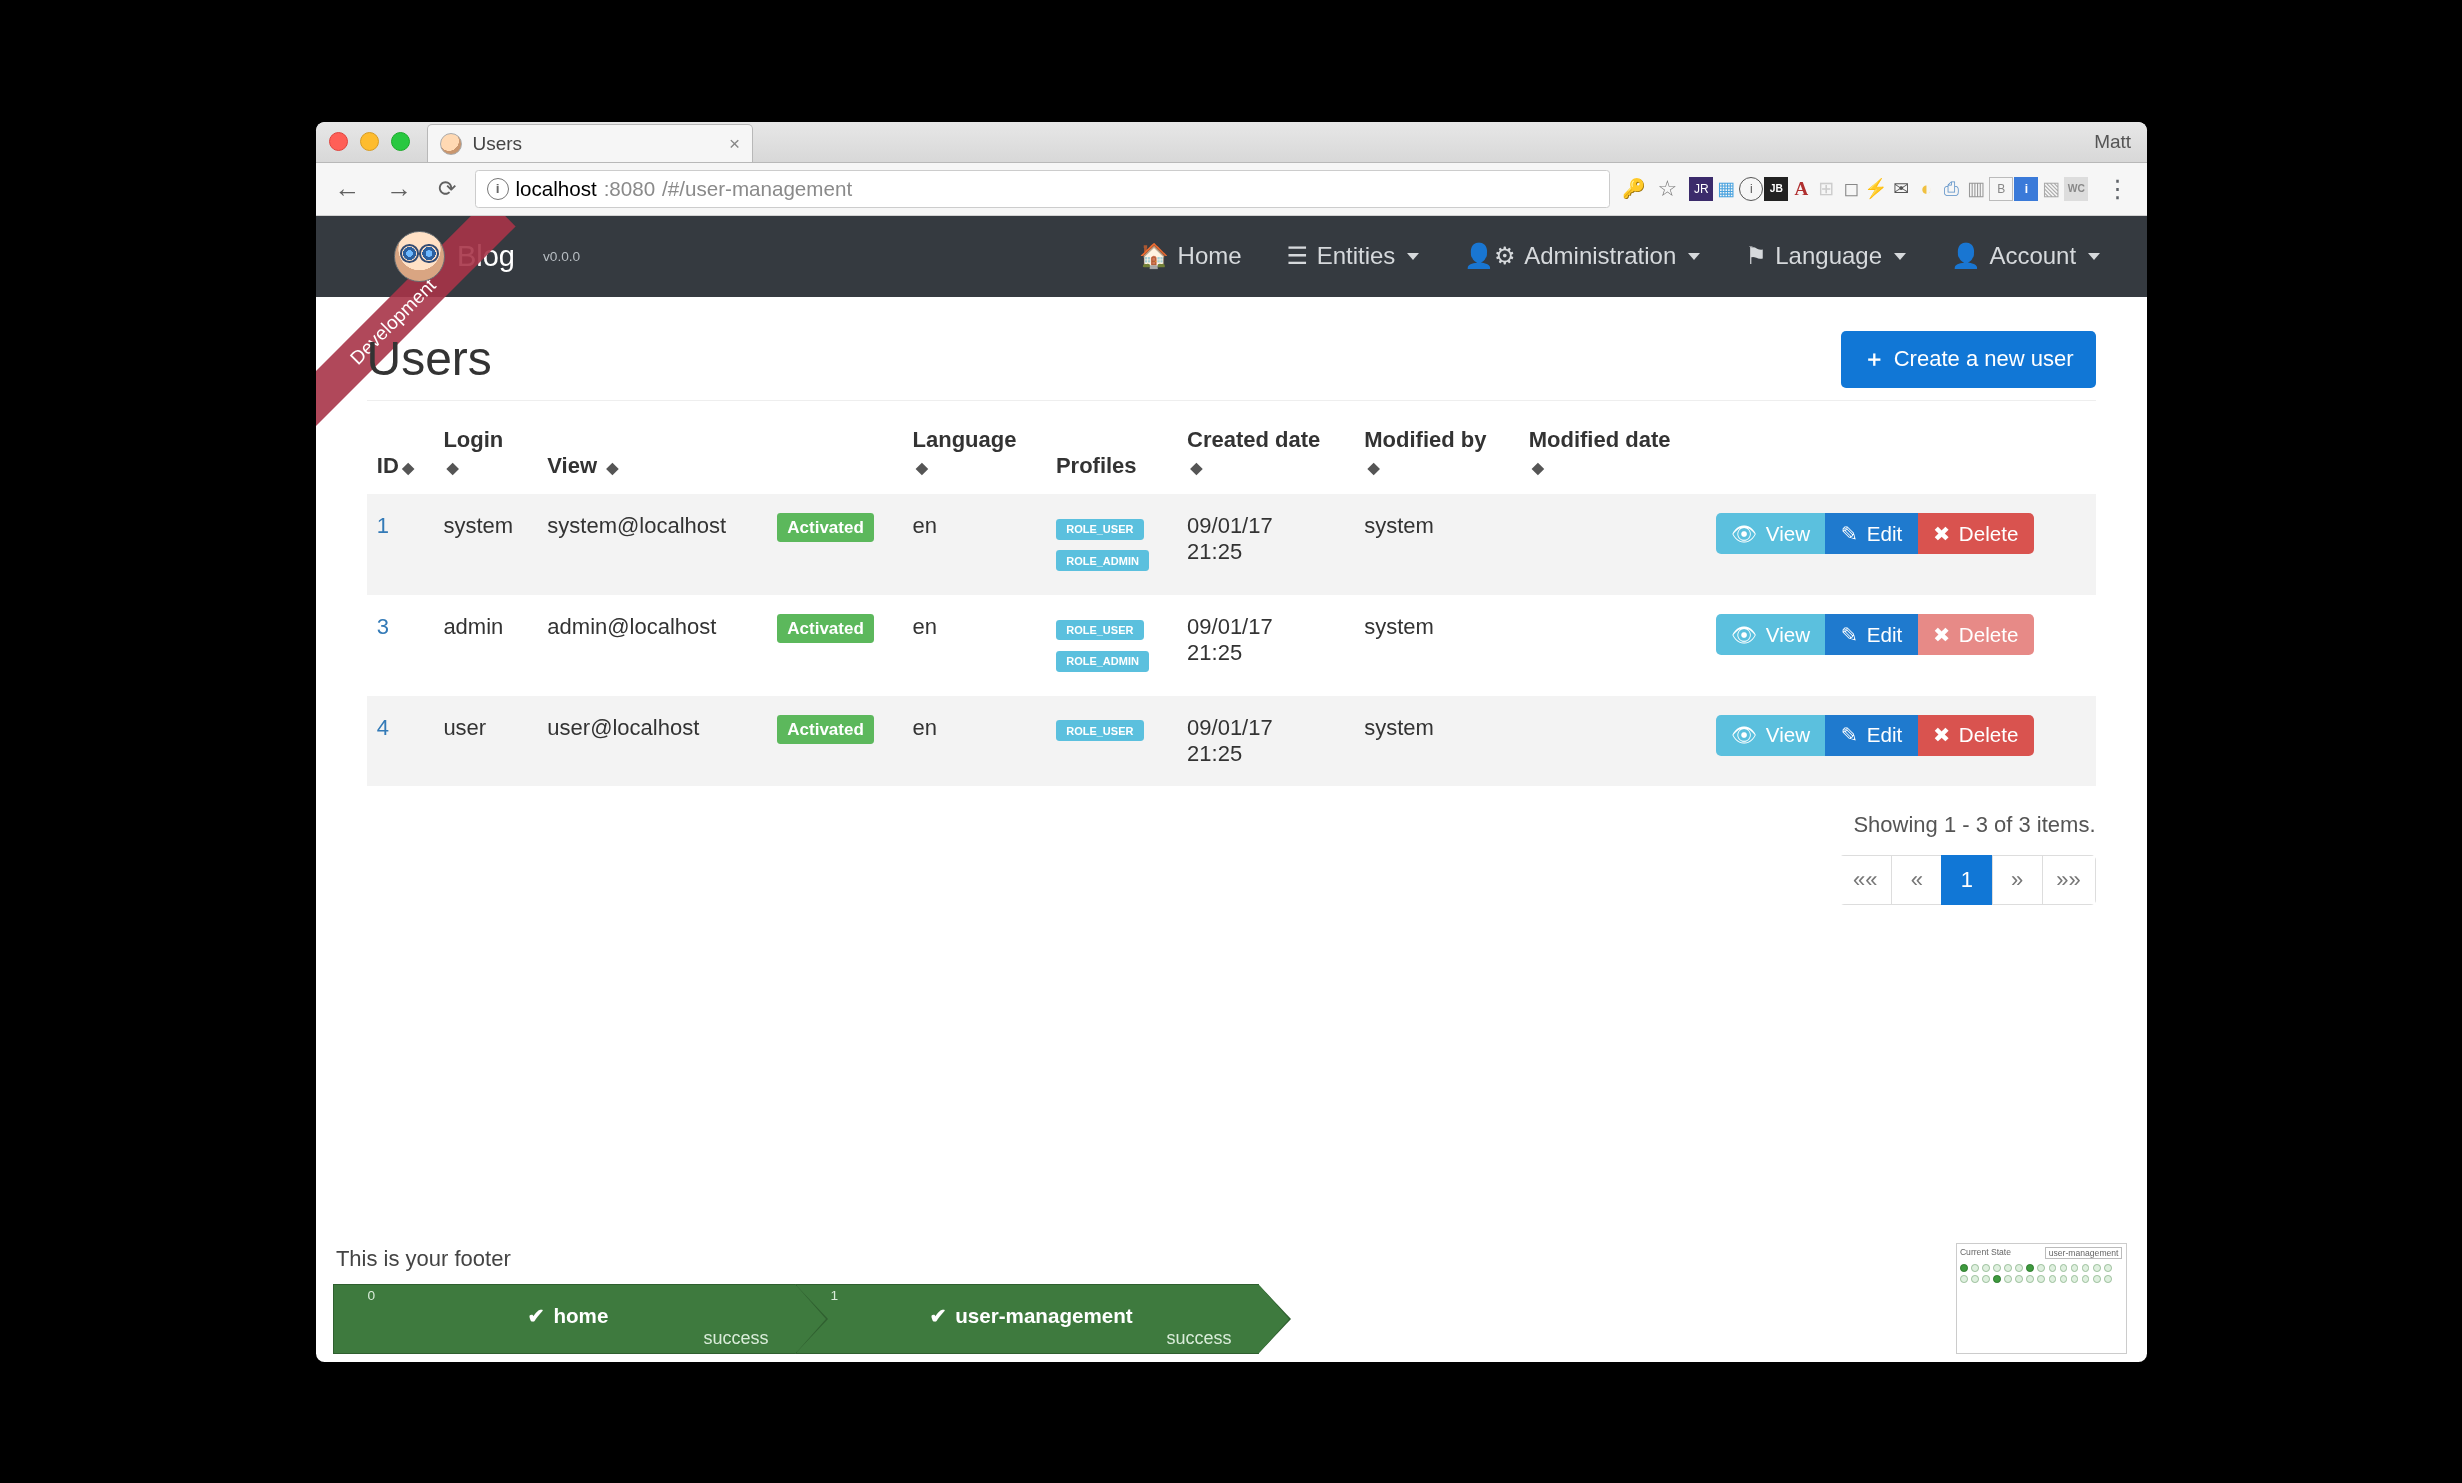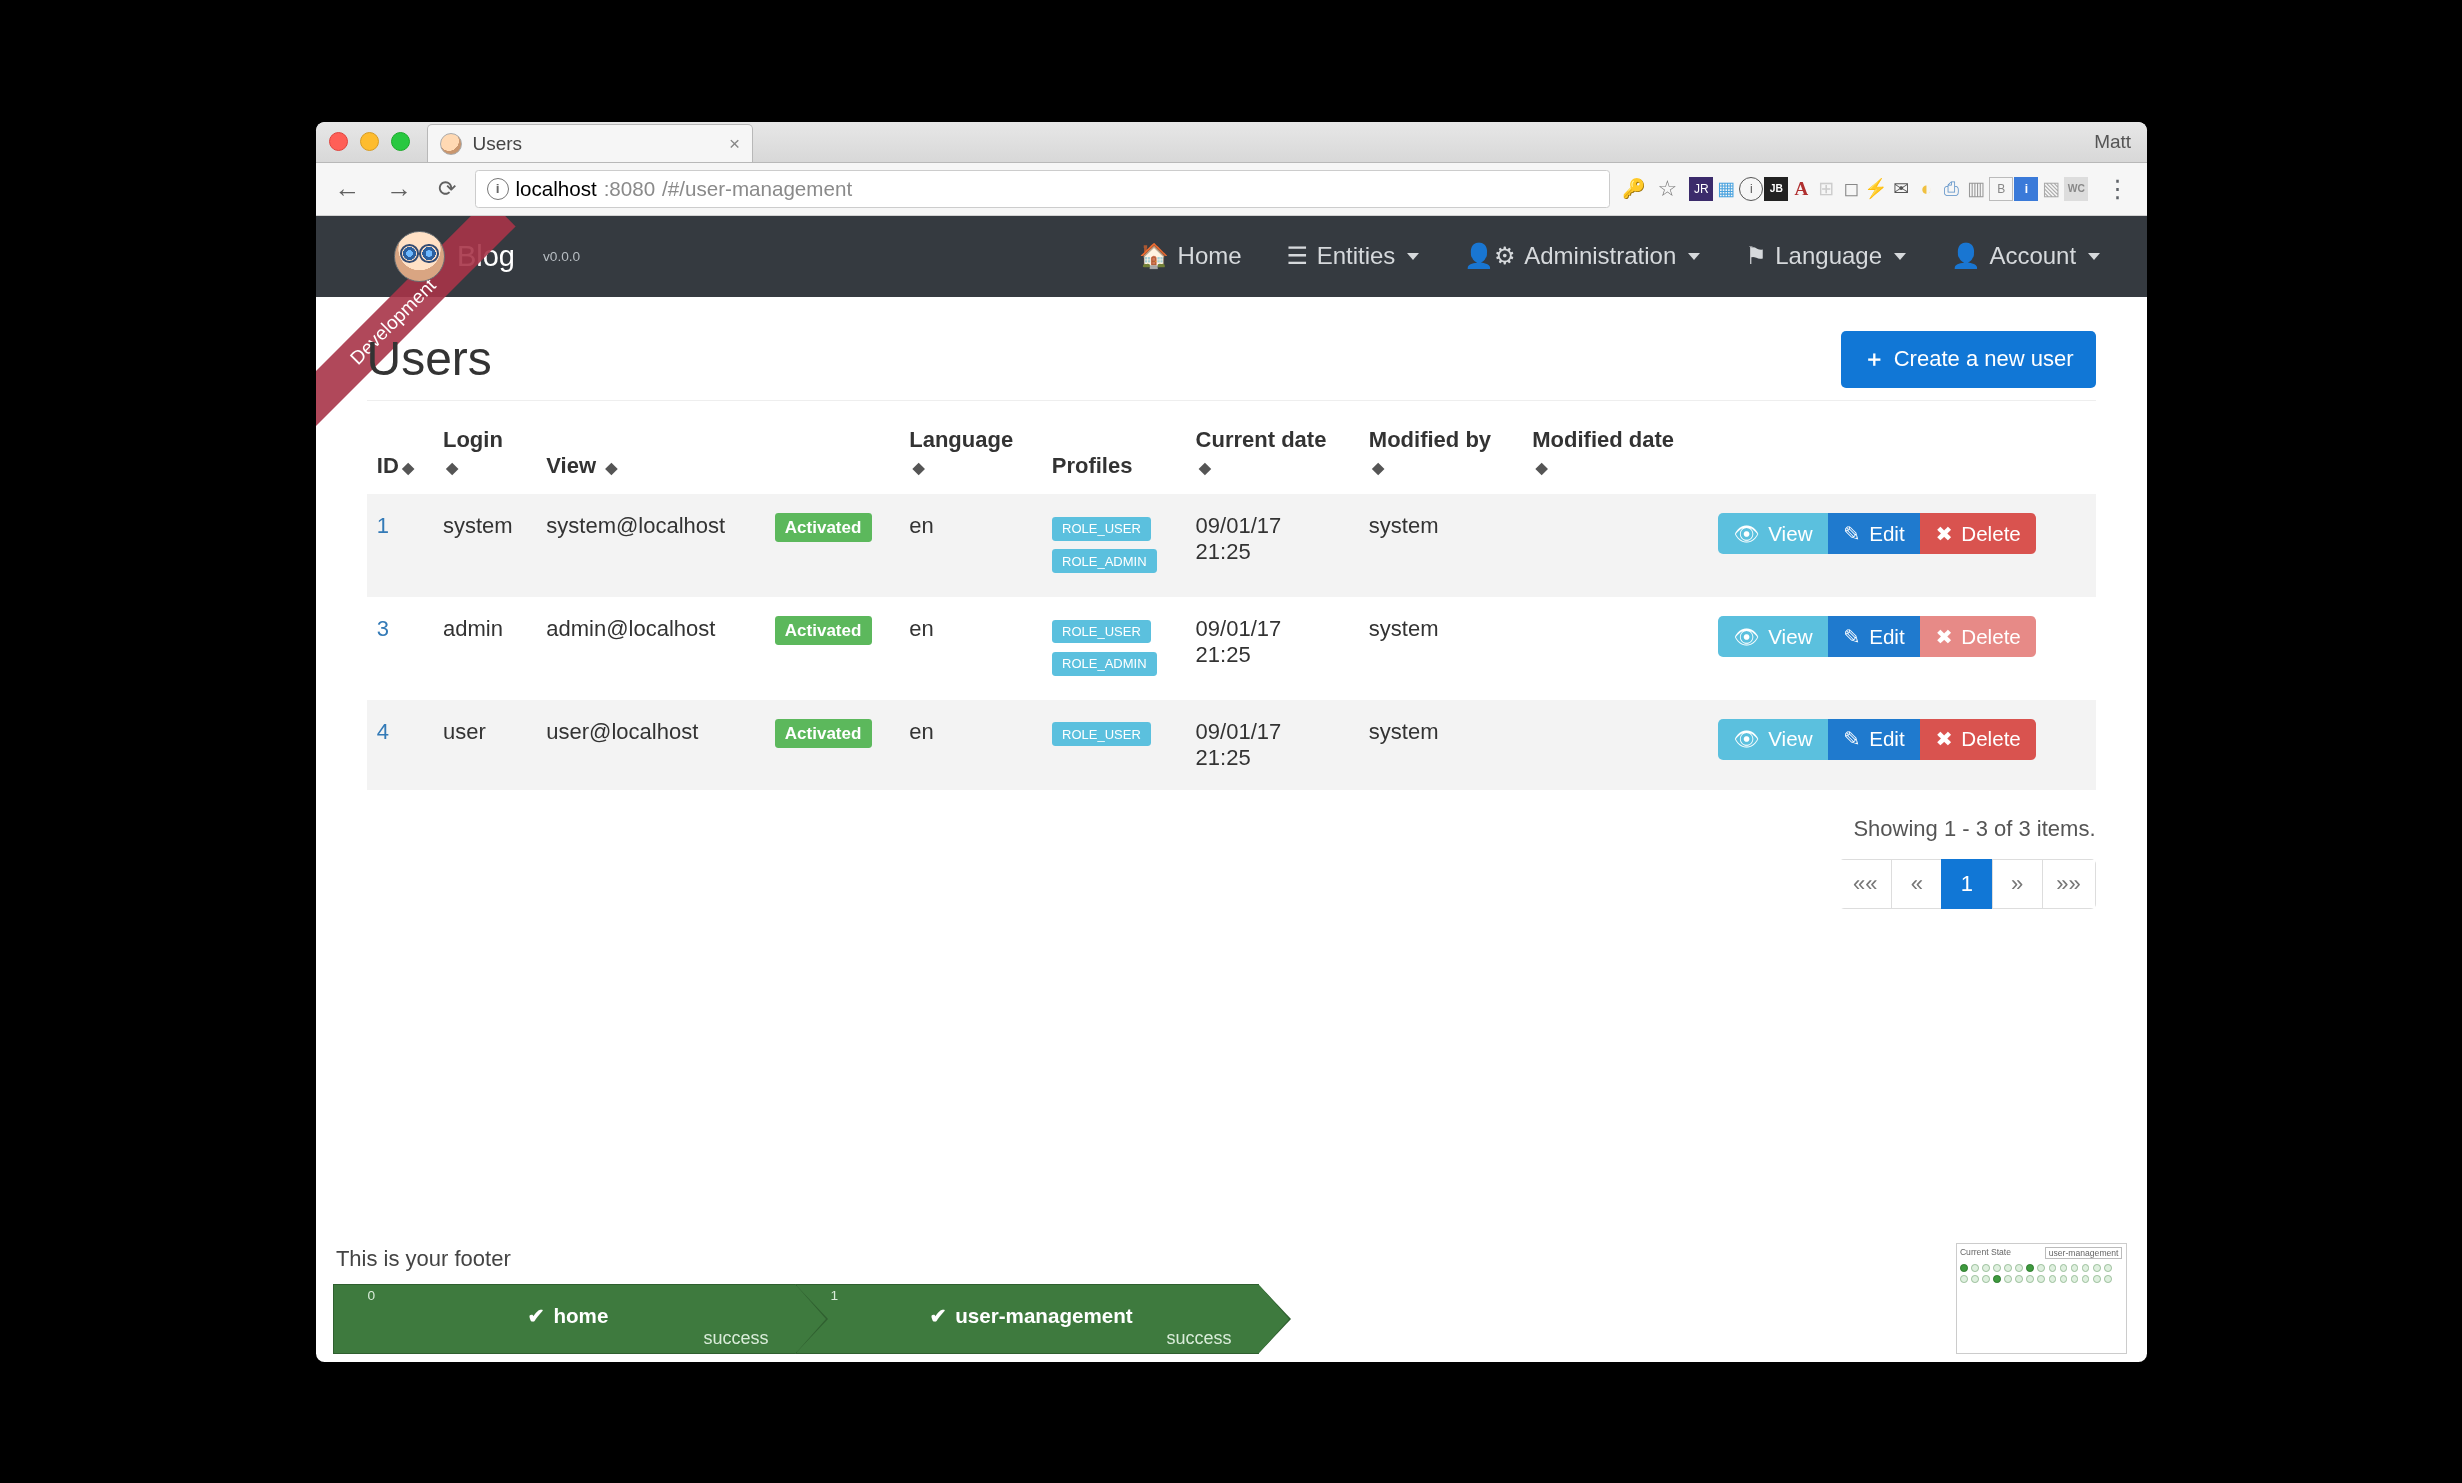--- a/index.html
+++ b/index.html
@@ -169,21 +169,21 @@
   .btn-danger-soft { background:#e78a87; }
   .btn-sm { padding:8.6px 15.4px; font-size:20.6px; border-radius:0;}
   .btn-group { display:flex; }
   .btn-group .btn-sm:first-child { border-top-left-radius:5.1px; border-bottom-left-radius:5.1px;}
   .btn-group .btn-sm:last-child { border-top-right-radius:5.1px; border-bottom-right-radius:5.1px;}
   .badge-success {
     background:#5cb85c;color:#fff;font-size:17px;font-weight:700;
     padding:5.1px 10.3px;border-radius:3.4px;
   }
   .badge-role {
-    background:#5bc0de;color:#fff;font-size:13px;font-weight:400;
+    background:#5bc0de;color:#fff;font-size:11px;font-weight:700;
     padding:4.3px 10.3px;border-radius:3.4px;display:inline-block;margin-bottom:5.1px;
   }
   table.users {
     width:100%; border-collapse:collapse; font-size:22px; color:#333;
   }
   table.users th {
     text-align:left; font-weight:700; padding:12px 10.3px 15.4px 10.3px; vertical-align:bottom;
   }
   table.users th .sort { font-size:15.4px; color:#555; margin-left:3.4px;}
   table.users td { padding:19px 10.3px; vertical-align:top;}
@@ -342,21 +342,21 @@
 
     <table class="users">
       <thead>
         <tr>
           <th><span>ID</span><span class="sort">◆</span></th>
           <th><span>Login</span><br><span class="sort">◆</span></th>
           <th><span>View</span> <span class="sort">◆</span></th>
           <th></th>
           <th><span>Language</span><br><span class="sort">◆</span></th>
           <th><span>Profiles</span></th>
-          <th><span>Current date</span><br><span class="sort">◆</span></th>
+          <th><span>Created date</span><br><span class="sort">◆</span></th>
           <th><span>Modified by</span><br><span class="sort">◆</span></th>
           <th><span>Modified date</span><br><span class="sort">◆</span></th>
           <th></th>
         </tr>
       </thead>
       <tbody id="users-tbody">
           <tr>
     <td><span class="id-link">1</span></td>
     <td>system</td>
     <td>system@localhost</td>

